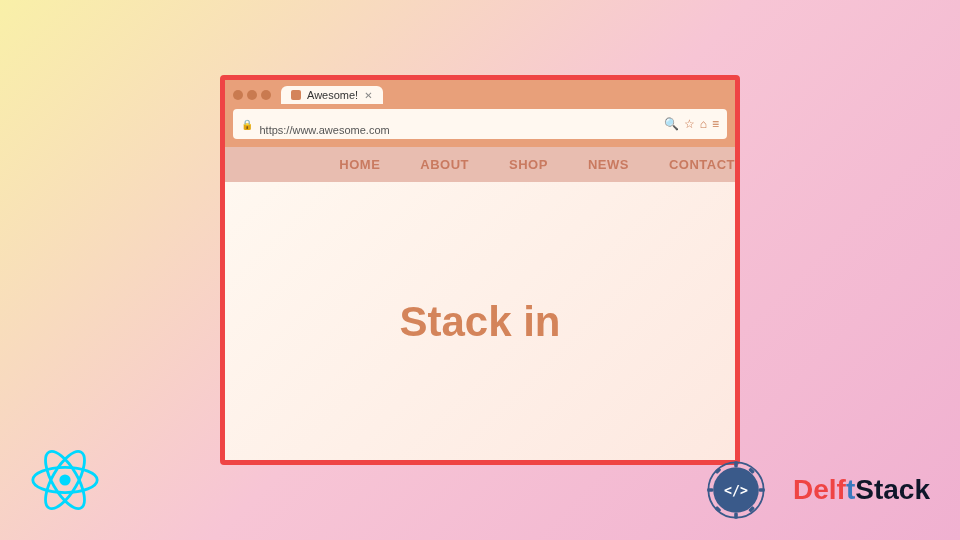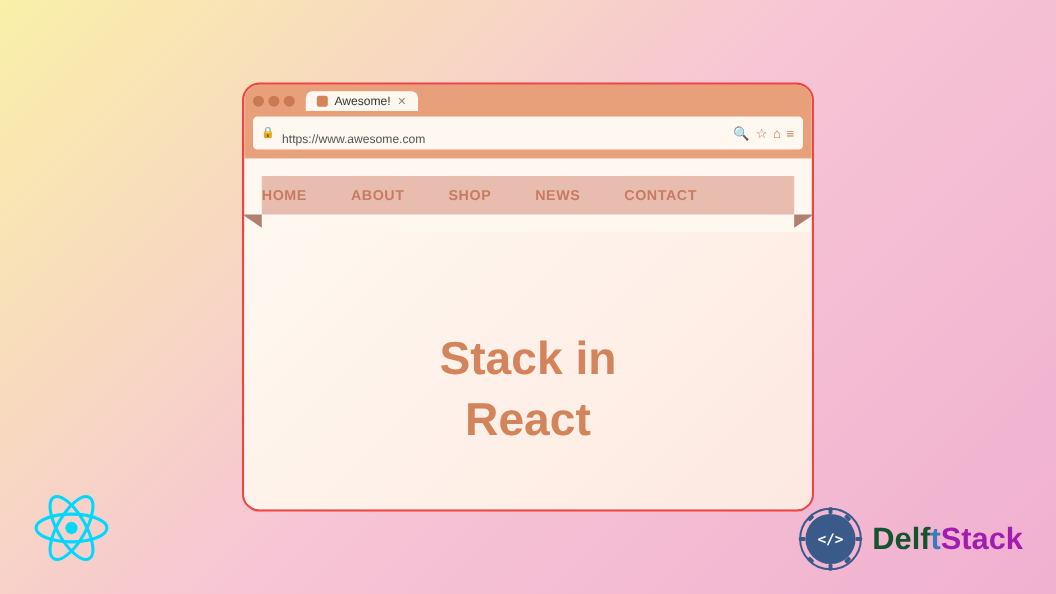--- a/index.html
+++ b/index.html
@@ -11,22 +11,22 @@
       background: linear-gradient(135deg, #f9f0a8 0%, #f7c5d5 50%, #f0b0d0 100%);
       display: flex;
       align-items: center;
       justify-content: center;
       font-family: Arial, sans-serif;
     }
 
     .browser-window {
       width: 520px;
       height: 390px;
-      border: 2px solid #ef4444;
-      border-radius: 16px;
+      border: 5px solid #ef4444;
+      border-radius: 4px;
       overflow: hidden;
       background: #fff8f0;
       position: relative;
     }
 
     
     .browser-chrome {
       background: #e8a07a;
       padding: 6px 8px;
     }
@@ -102,23 +102,23 @@
       font-size: 12px;
       color: #c97a50;
     }
 
     
     .navbar-ribbon {
       background: #e8bdb0;
       padding: 10px 0;
       display: flex;
       align-items: center;
-      justify-content: flex-start;
+      justify-content: flex-end;
       position: relative;
-      margin: 16px;
+      margin: 0;
     }
 
     .ribbon-left-fold {
       position: absolute;
       left: -18px;
       bottom: -12px;
       width: 0;
       height: 0;
       border-top: 12px solid #b08070;
       border-left: 18px solid transparent;
@@ -242,21 +242,20 @@
       <li class="nav-item">SHOP</li>
       <li class="nav-item">NEWS</li>
       <li class="nav-item">CONTACT</li>
     </ul>
     <div class="ribbon-right-fold"></div>
   </div>
 
   <div class="browser-content">
     <div class="main-title">
       <span>Stack in</span><br>
-      <span>React</span>
     </div>
   </div>
 
 </div>
 
 <div class="delft-logo">
   <div class="delft-icon">
     <svg viewBox="0 0 100 100" xmlns="http://www.w3.org/2000/svg">
 
       <circle cx="50" cy="50" r="46" fill="none" stroke="#3a5a8a" stroke-width="3"></circle>
@@ -270,15 +269,15 @@
         <rect x="17" y="13" width="6" height="10" rx="2" transform="rotate(45 20 18)"></rect>
         <rect x="73" y="13" width="6" height="10" rx="2" transform="rotate(-45 76 18)"></rect>
         <rect x="17" y="77" width="6" height="10" rx="2" transform="rotate(-45 20 82)"></rect>
         <rect x="73" y="77" width="6" height="10" rx="2" transform="rotate(45 76 82)"></rect>
       </g>
 
       <text x="50" y="58" text-anchor="middle" font-size="22" fill="white" font-family="monospace" font-weight="bold">&lt;/&gt;</text>
     </svg>
   </div>
   <div class="delft-text">
-    <span style="color:#14532d;">Delf</span><span style="color:#3a7abf;">t</span><span style="color:#a21caf;">Stack</span>
+    <span style="color:#ef4444;margin-left:19px;">Delf</span><span style="color:#3a7abf;">t</span><span style="color:#0f172a;">Stack</span>
   </div>
 </div>
 
 </body></html>

